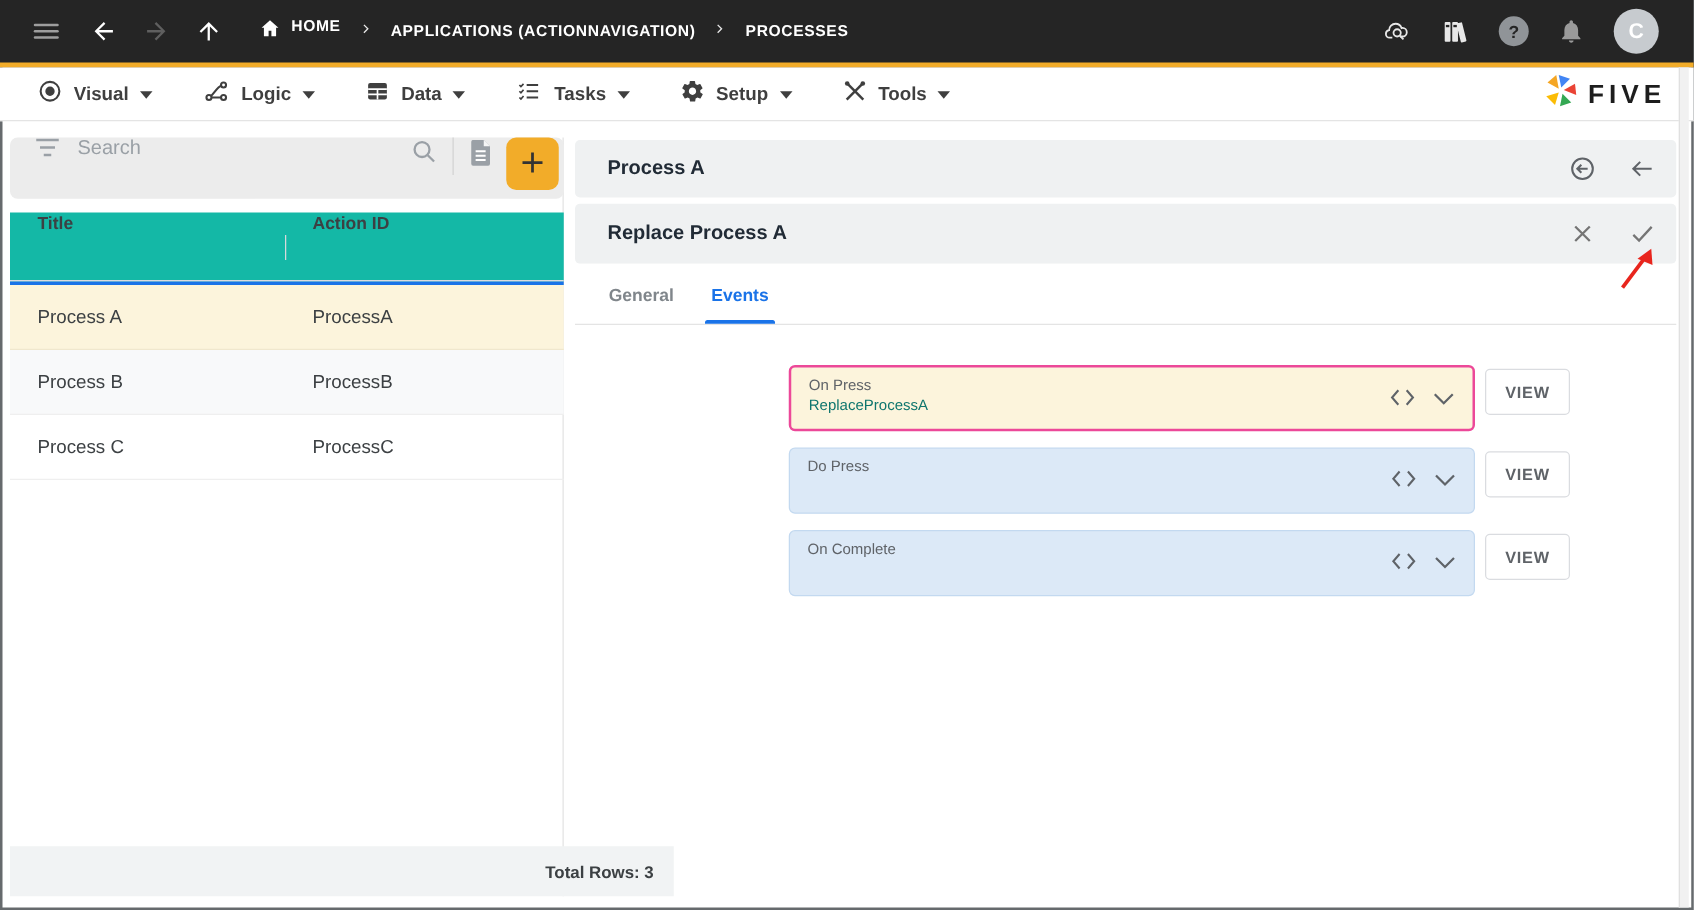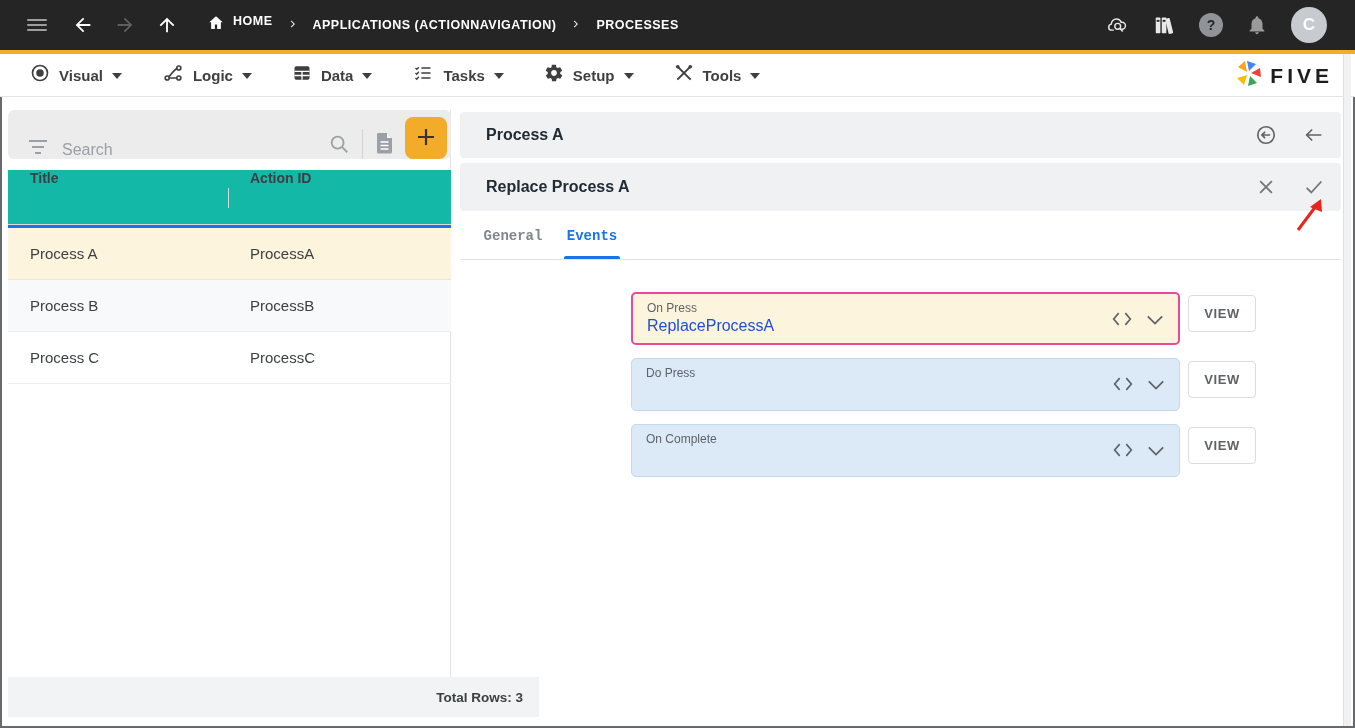--- a/index.html
+++ b/index.html
@@ -39,21 +39,21 @@
   }
   .menu-item { display: flex; align-items: center; gap: 9px; cursor: pointer; }
   .menu-item .lbl { font-size: 15px; color: #3f3f3f; font-weight: 600; }
   .caret { width: 0; height: 0; border-left: 5px solid transparent; border-right: 5px solid transparent; border-top: 6px solid #3f3f3f; margin-top: 2px; }
   .brand { position: absolute; right: 22px; top: 0; height: 43px; display: flex; align-items: center; gap: 6px; }
   .brand-text { font-size: 21px; font-weight: bold; letter-spacing: 4px; color: #1d1d1d; }
   
   .left-panel { position: absolute; left: 8px; top: 110px; width: 443px; height: 607px; border-right: 1px solid #e3e3e3; }
   .searchbar {
     position: absolute; left: 0; top: 0; width: 443px; height: 49px;
-    background: #ececec; border-radius: 6px; display: flex; align-items: flex-end;
+    background: #ececec; border-radius: 6px; display: flex; align-items: flex-start;
   }
   .searchbar input {
     border: none; background: transparent; outline: none; flex: 1;
     font-size: 16px; color: #3c4043; font-family: "Liberation Sans", sans-serif; margin-left: 14px;
   }
   .searchbar input::placeholder { color: #9aa0a6; }
   .sb-divider { width: 1px; height: 30px; background: #d2d2d2; margin: 0 12px; }
   .plus-btn {
     width: 42px; height: 42px; border-radius: 8px; background: #F2AC29;
     display: flex; align-items: center; justify-content: center; cursor: pointer;
@@ -84,34 +84,34 @@
     position: absolute; left: 0; width: 881px; background: #eff1f2; border-radius: 4px;
     display: flex; align-items: center;
   }
   .rp-header.h1 { top: 0; height: 46px; }
   .rp-header.h2 { top: 51px; height: 48px; }
   .rp-title { font-size: 16px; font-weight: bold; color: #212b36; padding-left: 26px; }
   .rp-head-icons { margin-left: auto; display: flex; align-items: center; gap: 26px; padding-right: 16px; }
   .ico-btn { width: 22px; height: 22px; display: flex; align-items: center; justify-content: center; cursor: pointer; }
   .tabs-bar {
     position: absolute; left: 0; top: 99px; width: 881px; height: 49px;
-    background: #ffffff; border-bottom: 1px solid #e4e4e4; font-family: Liberation Mono, monospace;
+    background: #ffffff; border-bottom: 1px solid #e4e4e4;
   }
   .tab { position: absolute; top: 0; height: 49px; display: flex; align-items: center; justify-content: center; font-size: 14px; font-weight: bold; cursor: pointer; }
   .tab-general { left: 18px; width: 70px; color: #80868b; }
   .tab-events { left: 102px; width: 60px; color: #1a73e8; }
   .tab-underline { position: absolute; left: 104px; bottom: 0; width: 56px; height: 3px; background: #1a73e8; border-radius: 2px 2px 0 0; }
   .field {
     position: absolute; left: 171px; width: 549px; height: 53px;
     border-radius: 5px; padding: 7px 14px; cursor: pointer;
   }
   .field.cream { background: #FCF4DC; border: 2px solid #ec4899; }
   .field.blue  { background: #dce9f7; border: 1px solid #c3d9f0; }
   .field .f-label { font-size: 12px; color: #5f6368; }
-  .field .f-value { font-size: 16px; color: #1d4ed8; margin-top: 2px; }
+  .field .f-value { font-size: 12px; color: #0f766e; margin-top: 2px; }
   .field .f-icons { position: absolute; right: 14px; top: 0; height: 53px; display: flex; align-items: center; gap: 14px; }
   .view-btn {
     position: absolute; left: 728px; width: 68px; height: 37px;
     background: #ffffff; border: 1px solid #dadce0; border-radius: 4px;
     font-size: 13px; font-weight: bold; color: #5f6368; letter-spacing: .6px;
     display: flex; align-items: center; justify-content: center; cursor: pointer;
     font-family: "Liberation Sans", sans-serif;
   }
   .f1 { top: 180px; } .b1 { top: 183px; }
   .f2 { top: 246px; } .b2 { top: 249px; }

